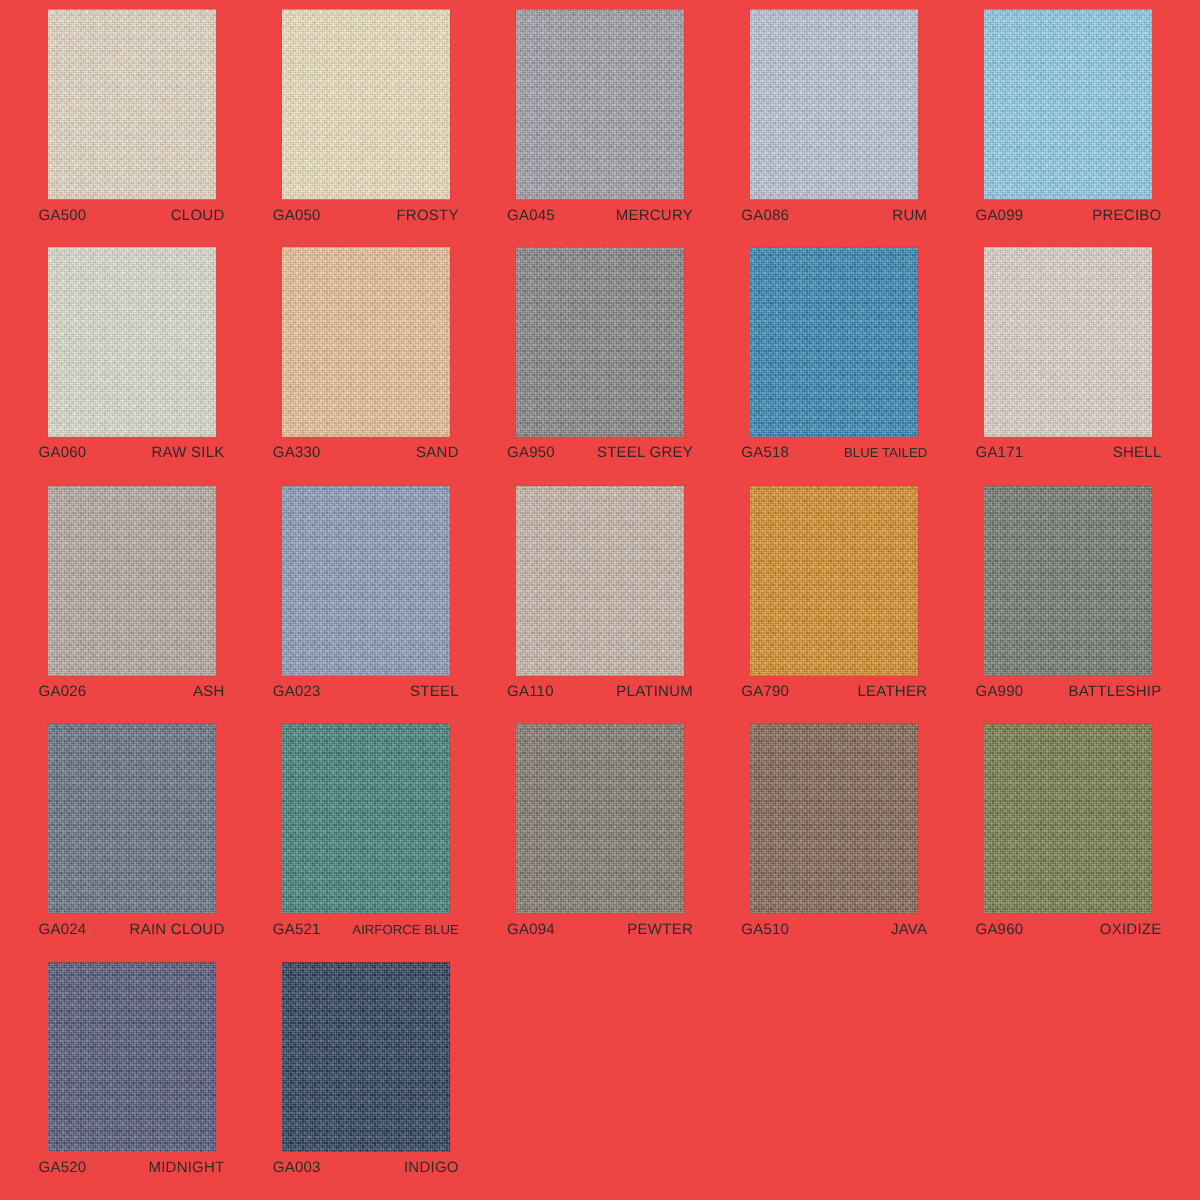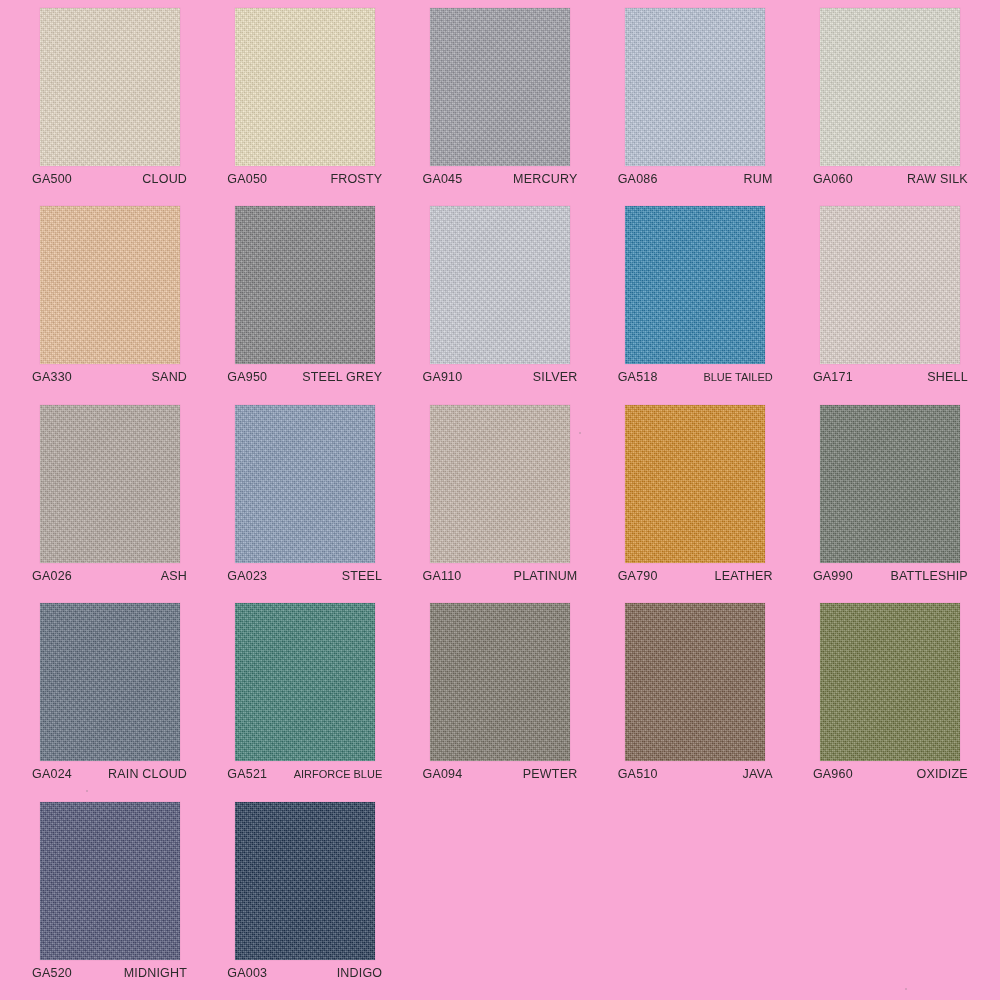--- a/index.html
+++ b/index.html
@@ -10,21 +10,21 @@
     width: 1000px;
     height: 1000px;
     background: #ffffff;
     font-family: "Liberation Sans", sans-serif;
   }
 
   #swatch-sheet {
     position: relative;
     width: 1000px;
     height: 1000px;
-    background: #f9a8d4;
+    background: #ef4444;
     padding: 8px 0 0 0;
   }
 
   .swatch-grid {
     display: grid;
     grid-template-columns: repeat(5, 1fr);
     grid-template-rows: repeat(5, 1fr);
     column-gap: 0px;
     row-gap: 0px;
     width: 1000px;
@@ -159,20 +159,29 @@
         <div class="chip-wrap">
           <div class="chip" title="RUM" style="background-color: rgb(182, 193, 213);"></div>
         </div>
         <div class="chip-labels">
           <span class="code">GA086</span>
           <span class="name">RUM</span>
         </div>
       </div>
       <div class="swatch-cell">
         <div class="chip-wrap">
+          <div class="chip" title="PRECIBO" style="background-color: rgb(138, 201, 230);"></div>
+        </div>
+        <div class="chip-labels">
+          <span class="code">GA099</span>
+          <span class="name">PRECIBO</span>
+        </div>
+      </div>
+      <div class="swatch-cell">
+        <div class="chip-wrap">
           <div class="chip" title="RAW SILK" style="background-color: rgb(219, 218, 205);"></div>
         </div>
         <div class="chip-labels">
           <span class="code">GA060</span>
           <span class="name">RAW SILK</span>
         </div>
       </div>
       <div class="swatch-cell">
         <div class="chip-wrap">
           <div class="chip" title="SAND" style="background-color: rgb(233, 189, 149);"></div>
@@ -182,29 +191,20 @@
           <span class="name">SAND</span>
         </div>
       </div>
       <div class="swatch-cell">
         <div class="chip-wrap">
           <div class="chip" title="STEEL GREY" style="background-color: rgb(128, 128, 130);"></div>
         </div>
         <div class="chip-labels">
           <span class="code">GA950</span>
           <span class="name">STEEL GREY</span>
-        </div>
-      </div>
-      <div class="swatch-cell">
-        <div class="chip-wrap">
-          <div class="chip" title="SILVER" style="background-color: rgb(199, 201, 211);"></div>
-        </div>
-        <div class="chip-labels">
-          <span class="code">GA910</span>
-          <span class="name">SILVER</span>
         </div>
       </div>
       <div class="swatch-cell">
         <div class="chip-wrap">
           <div class="chip" title="BLUE TAILED" style="background-color: rgb(43, 128, 175);"></div>
         </div>
         <div class="chip-labels">
           <span class="code">GA518</span>
           <span class="name long">BLUE TAILED</span>
         </div>

